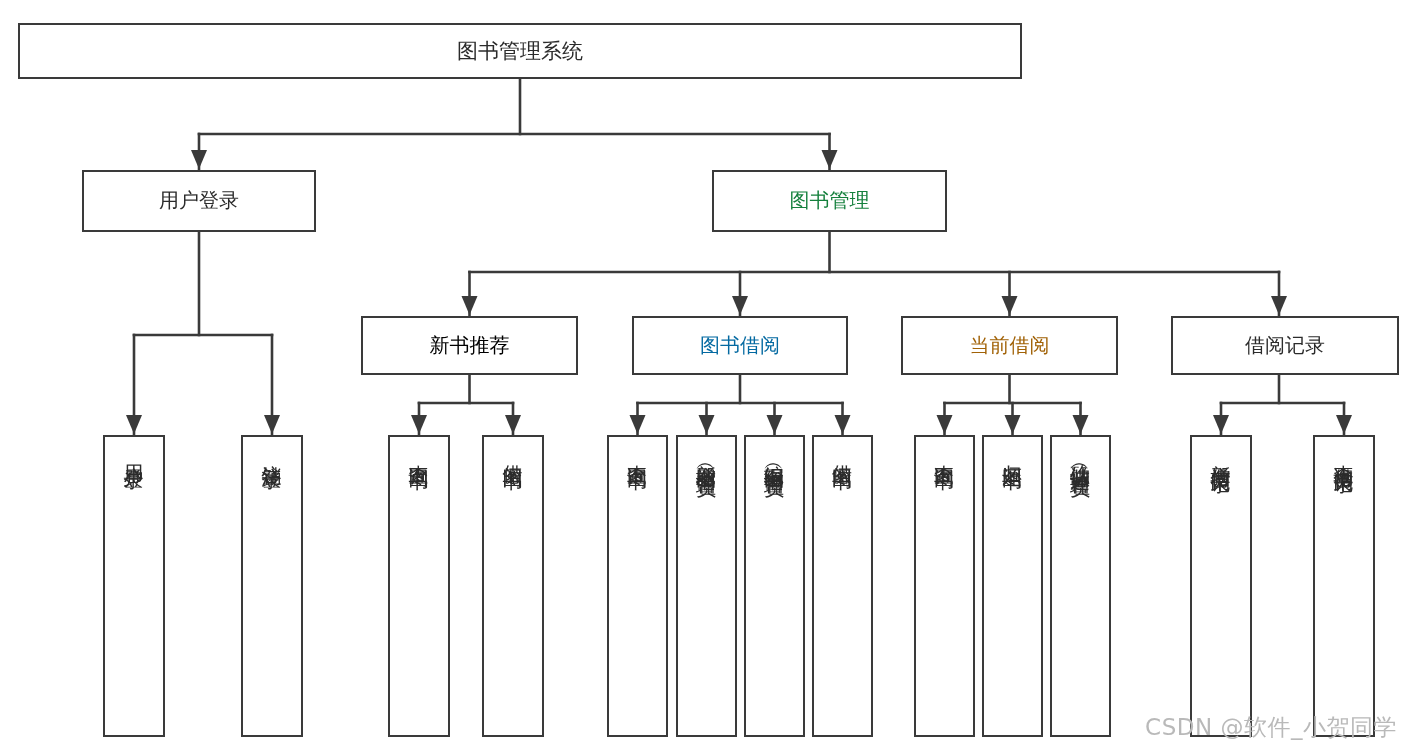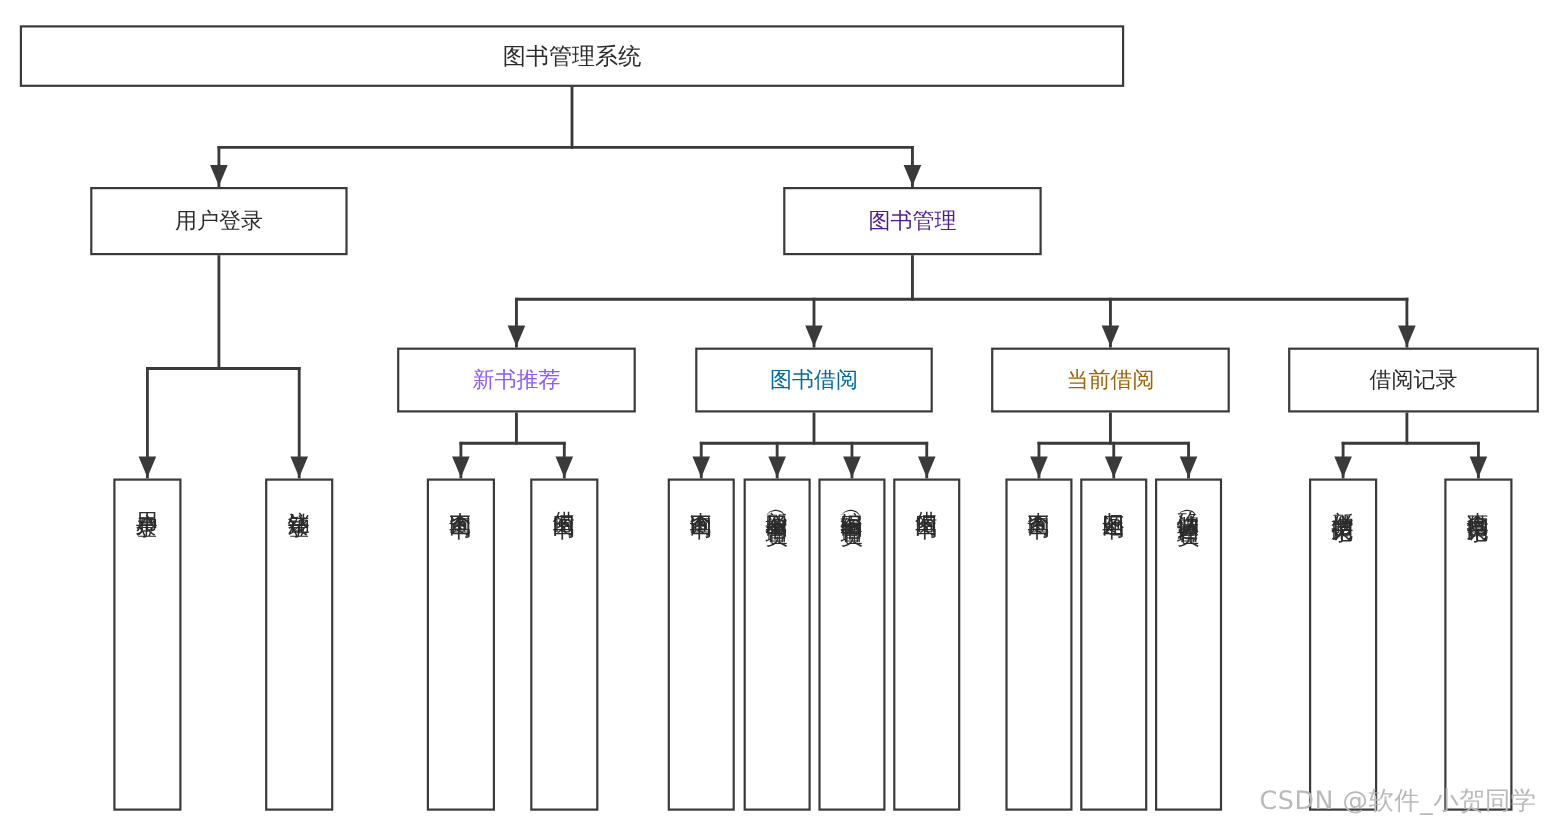--- a/index.html
+++ b/index.html
@@ -136,25 +136,25 @@
       <path d="M 1336 415 L 1352 415 L 1344 434 Z" fill="#3a3a3a"></path>
     </svg>
 
   <div class="node level-root" id="node-root" style="left: 18px; top: 12px; width: 1004px; height: 56px; border-color: rgb(58, 58, 58); background: rgb(255, 255, 255); color: rgb(43, 43, 43); margin-top: 11px;">
     <span class="node-label">图书管理系统</span>
   </div>
 
   <div class="node level-mid" id="node-l1-0" style="left: 82px; top: 170px; width: 234px; height: 62px; border-color: rgb(58, 58, 58); background: rgb(255, 255, 255); color: rgb(43, 43, 43);">
     <span class="node-label">用户登录</span>
   </div>
-  <div class="node level-mid" id="node-l1-1" style="left: 712px; top: 170px; width: 235px; height: 62px; border-color: rgb(58, 58, 58); background: rgb(255, 255, 255); color: #4c1d95;">
+  <div class="node level-mid" id="node-l1-1" style="left: 712px; top: 170px; width: 235px; height: 62px; border-color: rgb(58, 58, 58); background: rgb(255, 255, 255); color: #15803d;">
     <span class="node-label">图书管理</span>
   </div>
 
-  <div class="node level-mid" id="node-l2-0" style="left: 361px; top: 316px; width: 217px; height: 59px; border-color: rgb(58, 58, 58); background: rgb(255, 255, 255); color: #8b5cf6;">
+  <div class="node level-mid" id="node-l2-0" style="left: 361px; top: 316px; width: 217px; height: 59px; border-color: rgb(58, 58, 58); background: rgb(255, 255, 255); color: #000000;">
     <span class="node-label">新书推荐</span>
   </div>
   <div class="node level-mid" id="node-l2-1" style="left: 632px; top: 316px; width: 216px; height: 59px; border-color: rgb(58, 58, 58); background: rgb(255, 255, 255); color: #0369a1;">
     <span class="node-label">图书借阅</span>
   </div>
   <div class="node level-mid" id="node-l2-2" style="left: 901px; top: 316px; width: 217px; height: 59px; border-color: rgb(58, 58, 58); background: rgb(255, 255, 255); color: #a16207;">
     <span class="node-label">当前借阅</span>
   </div>
   <div class="node level-mid" id="node-l2-3" style="left: 1171px; top: 316px; width: 228px; height: 59px; border-color: rgb(58, 58, 58); background: rgb(255, 255, 255); color: rgb(43, 43, 43); align-items: center;">
     <span class="node-label">借阅记录</span>

